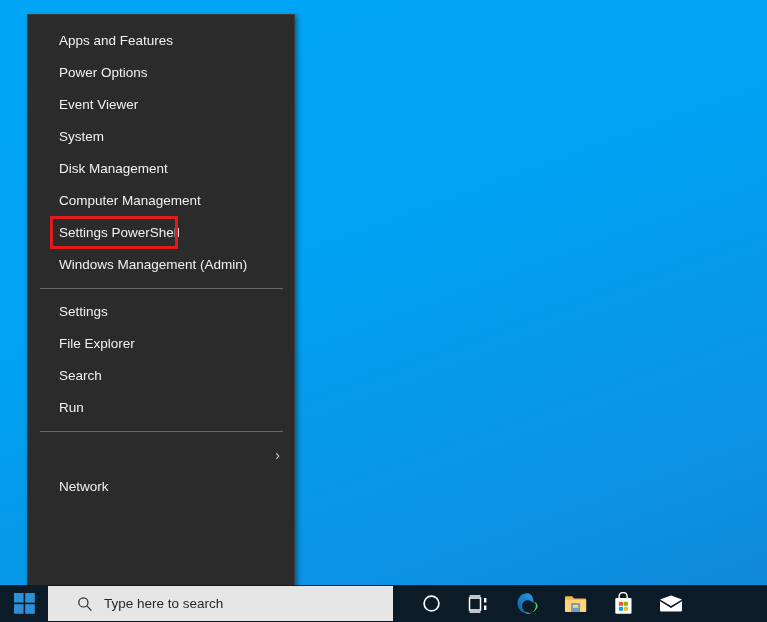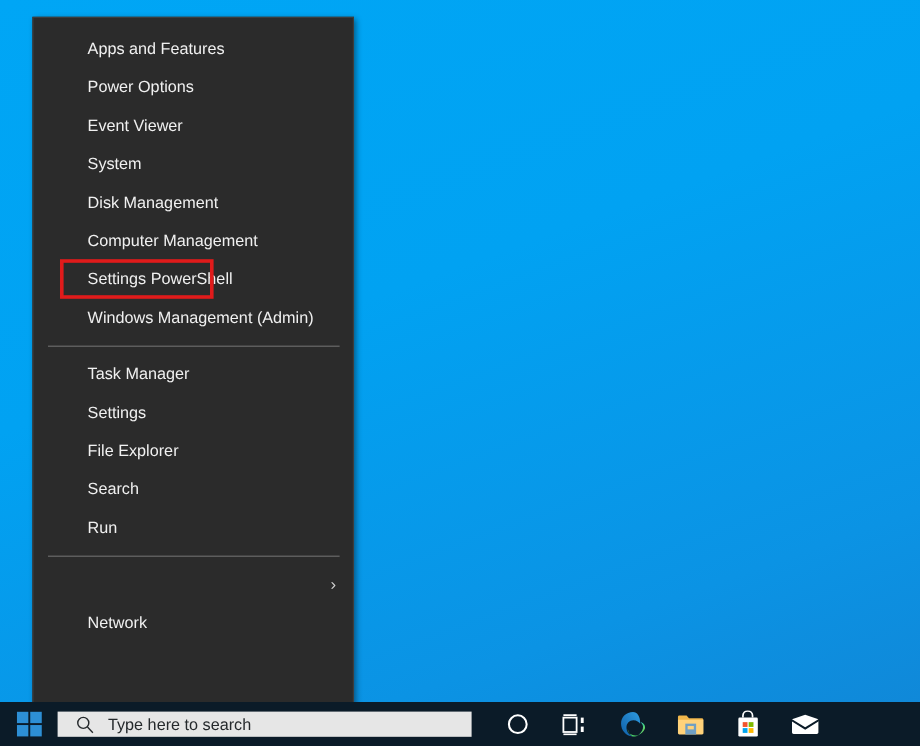--- a/index.html
+++ b/index.html
@@ -22,21 +22,21 @@
     width:268px; height:574px;
     background:#2b2b2b;
     border:1px solid #3d3d3d;
     box-shadow:2px 2px 5px rgba(0,0,0,0.45);
     padding:10px 0 8px 0;
   }
   .menu-item {
     position:relative;
     height:32px;
     line-height:32px;
-    padding-left:45px;
+    padding-left:31px;
     color:#f0f0f0;
     font-size:13.5px;
     white-space:nowrap;
     cursor:default;
   }
   .menu-sep {
     height:1px;
     background:#6a6a6a;
     margin:7px 11px 7px 12px;
   }
@@ -66,24 +66,24 @@
     align-items:center;
   }
   #start-button {
     width:48px; height:37px;
     display:flex; align-items:center; justify-content:center;
     cursor:default;
   }
   .winlogo { display:block; }
 
   #search-box {
-    width:345px; height:21px;
+    width:345px; height:35px;
     background:#e6e6e6;
     display:flex; align-items:center;
-    padding-left:15px;
+    padding-left:29px;
     cursor:text;
   }
   #search-placeholder {
     font-size:13.5px;
     color:#25292c;
     margin-left:11px;
   }
 
   #tray-icons {
     display:flex; align-items:center;
@@ -110,21 +110,20 @@
       <div class="menu-item">System</div>
       <div class="menu-item">Disk Management</div>
       <div class="menu-item">Computer Management</div>
       <div class="menu-item">Settings PowerShell</div>
       <div class="menu-item">Windows Management (Admin)</div>
     </div>
 
     <div class="menu-sep"></div>
 
     <div>
-      <div class="menu-item">Task Manager</div>
       <div class="menu-item">Settings</div>
       <div class="menu-item">File Explorer</div>
       <div class="menu-item">Search</div>
       <div class="menu-item">Run</div>
     </div>
 
     <div class="menu-sep"></div>
 
     <div>
       <div class="menu-item">

